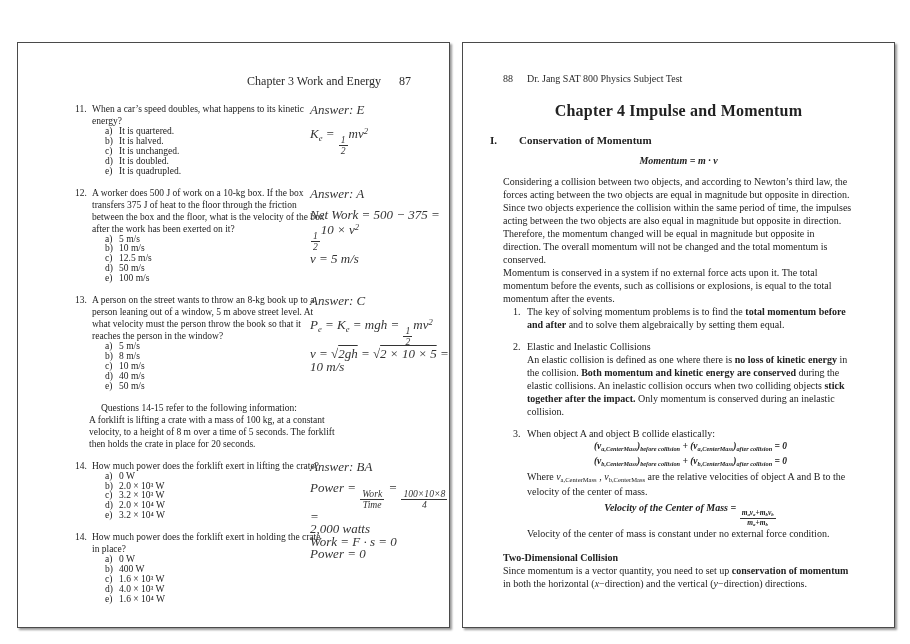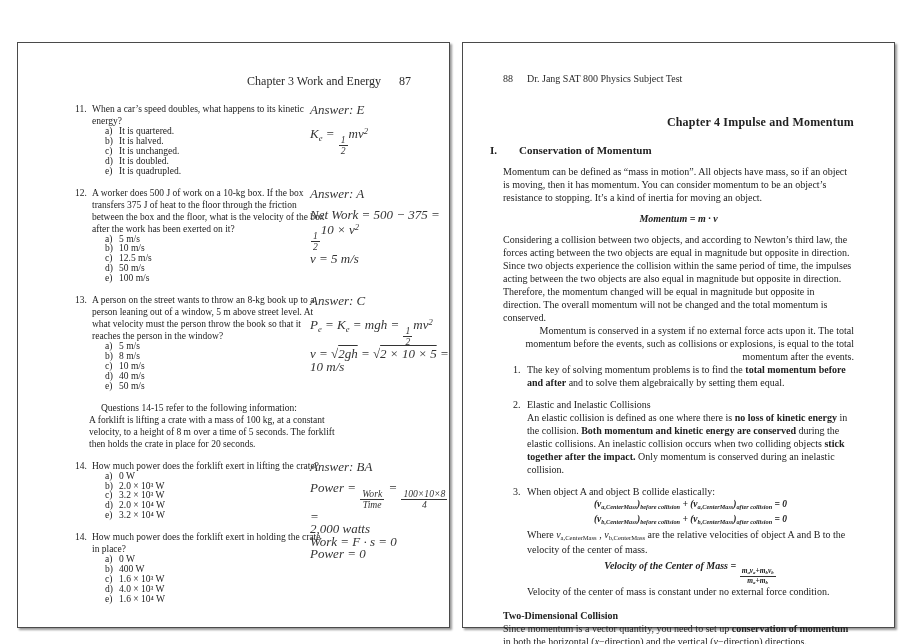--- a/index.html
+++ b/index.html
@@ -30,21 +30,21 @@
   .q-ans{position:absolute;left:235px;top:1px;width:142px;font-style:italic;font-size:13px;line-height:11.5px;color:#333;}
   .ans-label{margin-bottom:10px;}
   .sol-line{margin-bottom:1px;}
   .group-note{margin:2px 0 10px -2px;line-height:12px;}
   .gn-body{margin-left:16px;width:250px;}
   .gn-intro{width:265px;padding-left:28px;}
 
   
   .rp-body{margin:30px 40px 0 40px;font-size:10px;}
   .rp-header{display:flex;gap:14px;font-size:10px;color:#2a2a2a;}
-  .rp-title{text-align:right;font-weight:bold;font-size:12px;margin-top:31px;letter-spacing:0.2px;}
+  .rp-title{text-align:center;font-weight:bold;font-size:16px;margin-top:18px;letter-spacing:0.2px;}
   .rp-section{display:flex;gap:22px;font-weight:bold;font-size:11px;margin:14px 0 0 -13px;}
   .rp-para{line-height:13px;margin-top:9px;text-align:left;}
   .formula-center{text-align:center;font-weight:bold;font-style:italic;margin-top:9px;font-size:10px;}
   .rp-heading{font-weight:bold;margin-top:11px;line-height:13px;}
   .rp-item{display:flex;margin-top:9px;}
   .item-num{width:14px;flex:none;margin-left:10px;line-height:13px;}
   .item-body{flex:1;line-height:13px;}
   .eq{text-align:center;font-style:italic;font-weight:600;font-size:9.5px;line-height:13px;}
   .vcm-note{line-height:13px;}
 
@@ -268,27 +268,26 @@
         <span>Dr. Jang SAT 800 Physics Subject Test</span>
       </div>
 
       <div class="rp-title">Chapter 4   Impulse and Momentum</div>
 
       <div class="rp-section">
         <span>I.</span>
         <span>Conservation of Momentum</span>
       </div>
 
-      <div class="rp-para">Momentum can be defined as “mass in motion”. All objects have mass, so if an object is moving, then it has momentum. You can consider momentum to be an object’s resistance to stopping. It’s a kind of inertia for moving an object.</div>
 
       <div class="formula-center">Momentum = m · v</div>
 
       <div class="rp-para">Considering a collision between two objects, and according to Newton’s third law, the forces acting between the two objects are equal in magnitude but opposite in direction. Since two objects experience the collision within the same period of time, the impulses acting between the two objects are also equal in magnitude but opposite in direction. Therefore, the momentum changed will be equal in magnitude but opposite in direction. The overall momentum will not be changed and the total momentum is conserved.</div>
 
-      <div class="rp-para" style="margin-top:0;text-align:right;">Momentum is conserved in a system if no external force acts upon it. The total momentum before the events, such as collisions or explosions, is equal to the total momentum after the events.</div>
+      <div class="rp-para" style="margin-top:0;">Momentum is conserved in a system if no external force acts upon it. The total momentum before the events, such as collisions or explosions, is equal to the total momentum after the events.</div>
 
       <div class="rp-item" style="margin-top:0;">
         <span class="item-num">1.</span>
         <div class="item-body"><span>The key of solving momentum problems is to find the </span><span class="sg-b">total momentum before and after</span><span> and to solve them algebraically by setting them equal.</span></div>
       </div>
 
       <div class="rp-item">
         <span class="item-num">2.</span>
         <div class="item-body">
           <div>Elastic and Inelastic Collisions</div>

